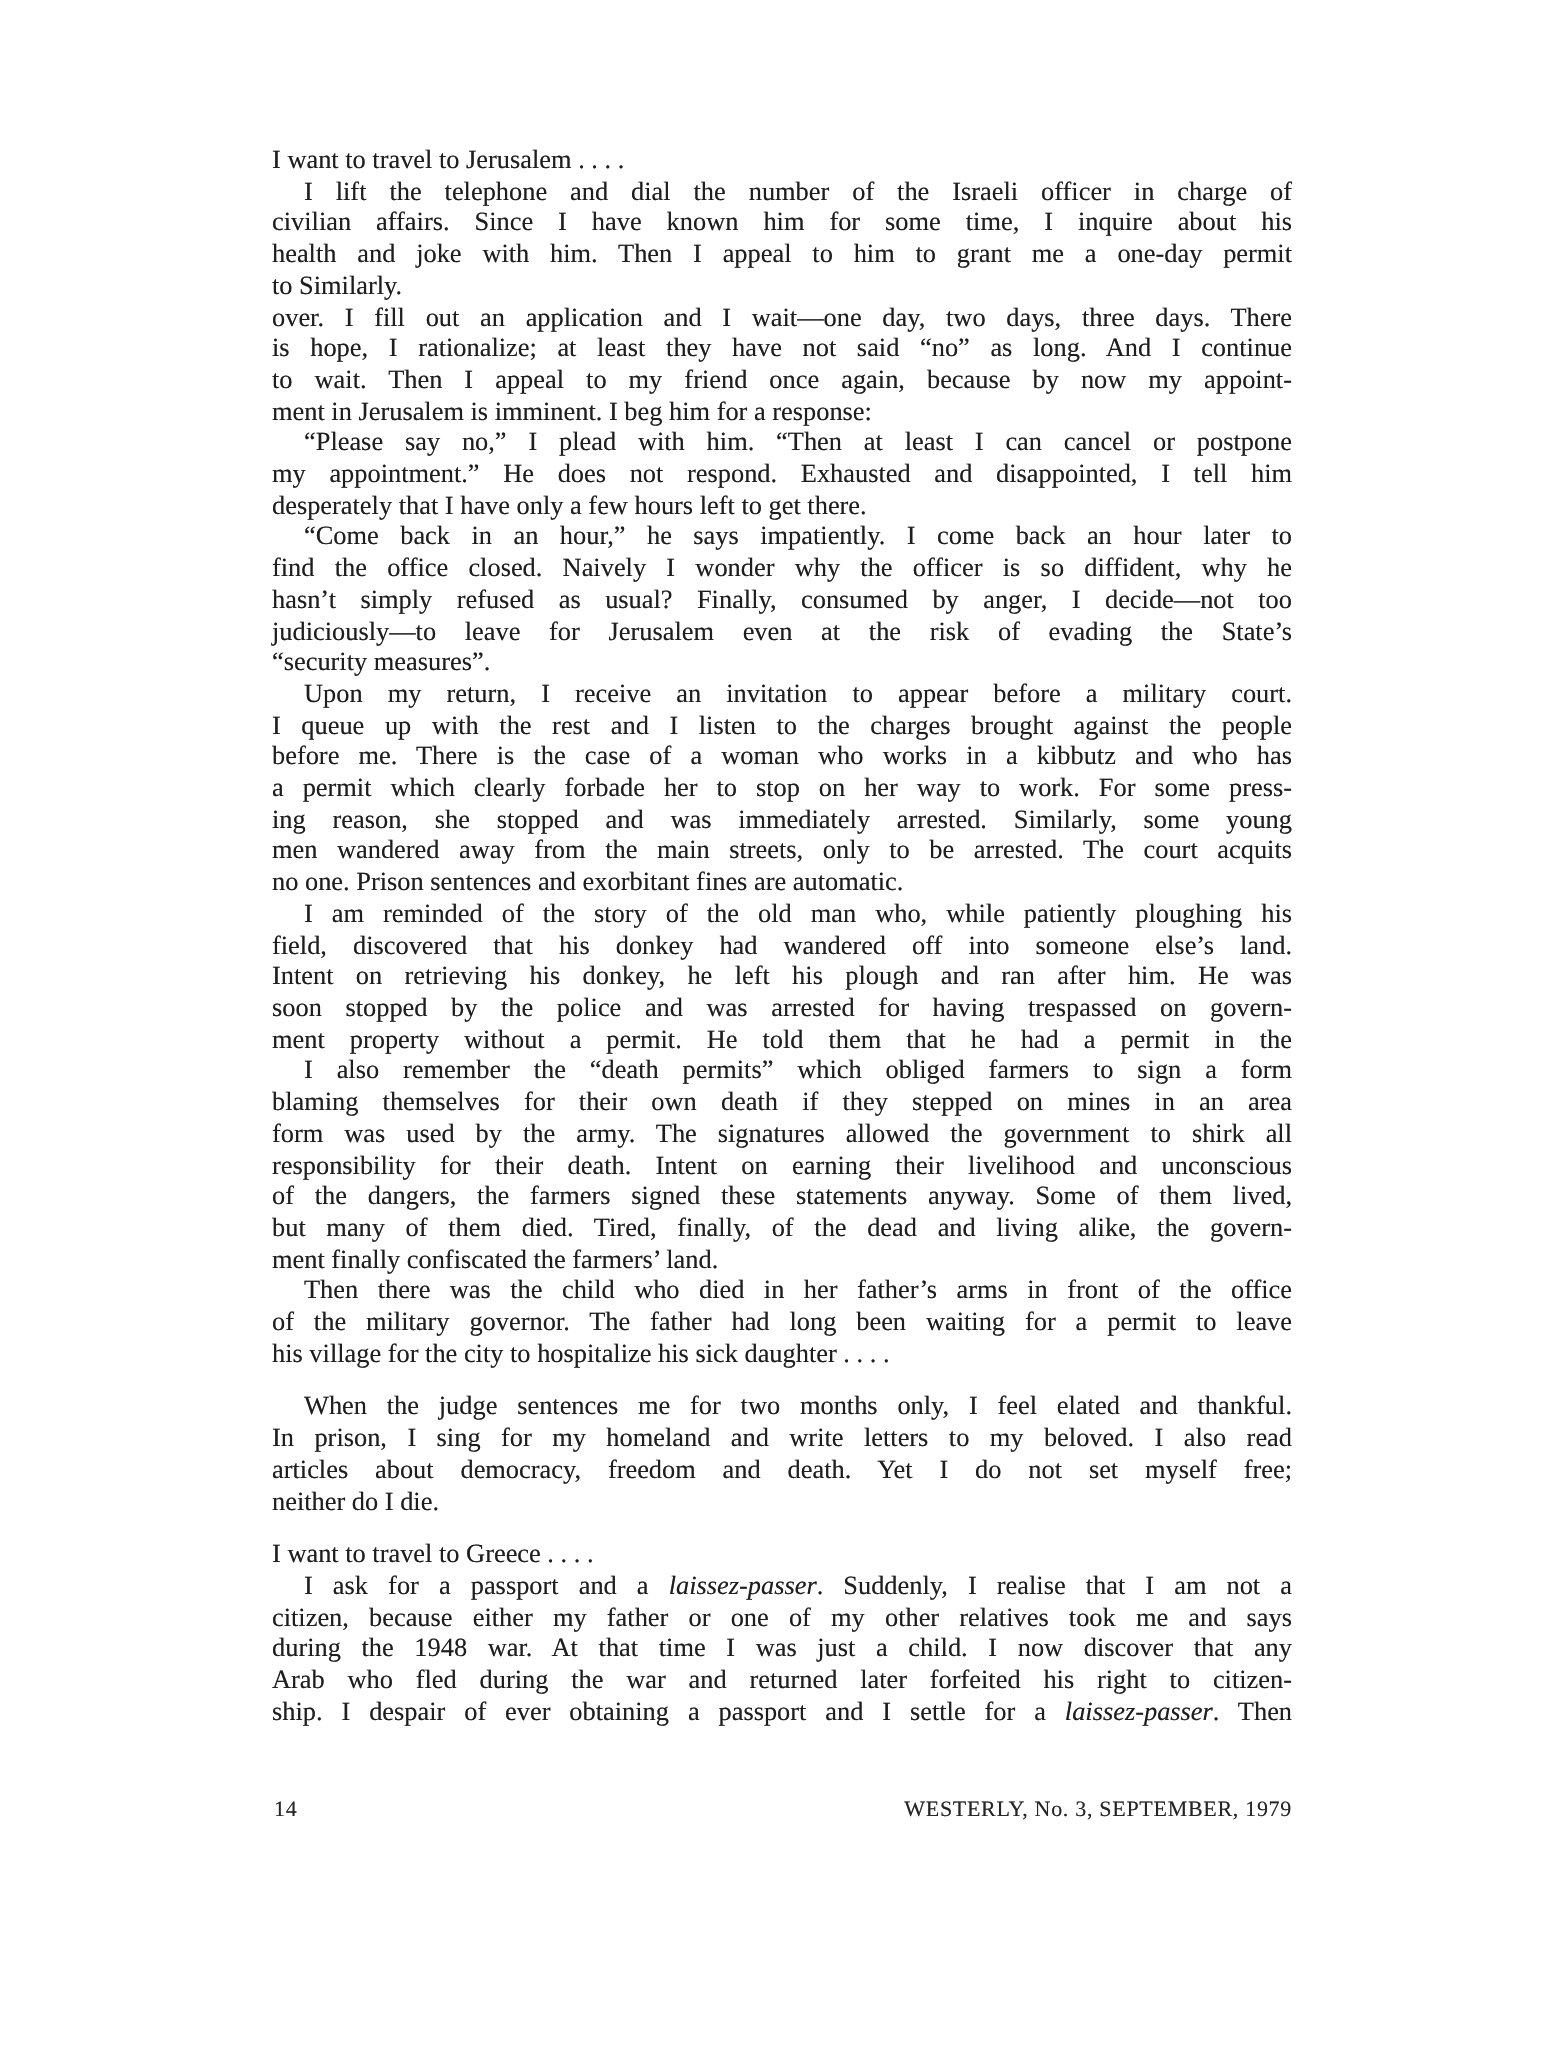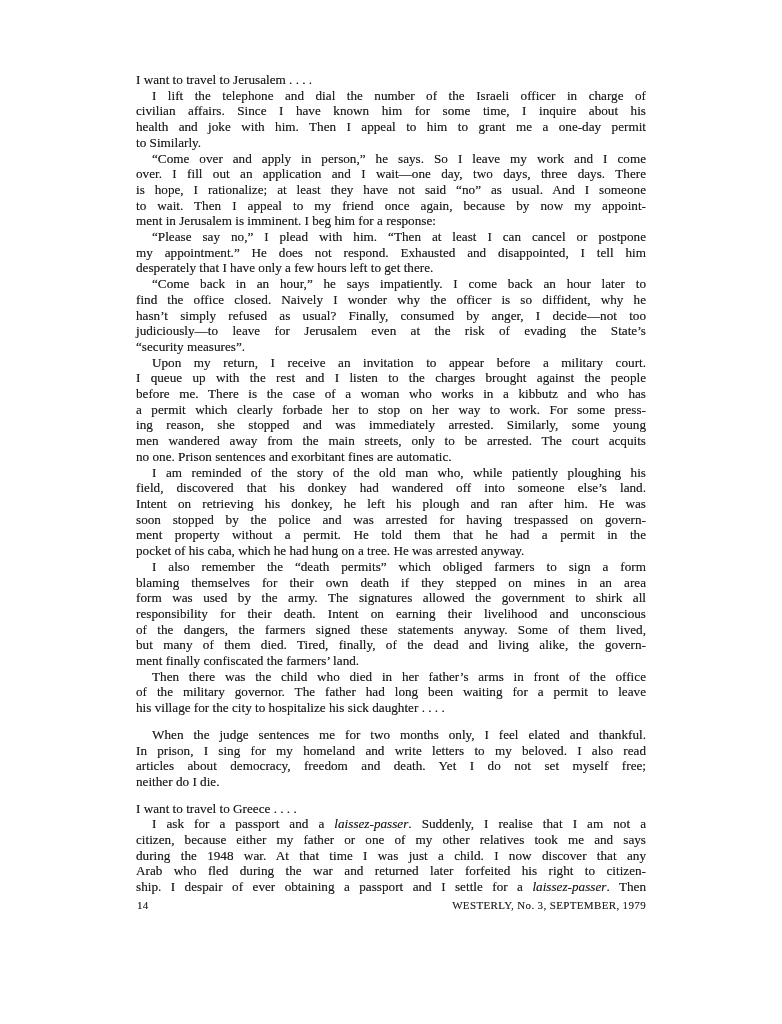--- a/index.html
+++ b/index.html
@@ -60,23 +60,22 @@
       <div class="paragraph">
         <div class="line last"><span>I want to travel to Jerusalem . . . .</span></div>
       </div>
       <div class="paragraph">
         <div class="line indent"><span>I lift the telephone and dial the number of the Israeli officer in charge of</span></div>
         <div class="line"><span>civilian affairs. Since I have known him for some time, I inquire about his</span></div>
         <div class="line"><span>health and joke with him. Then I appeal to him to grant me a one-day permit</span></div>
         <div class="line last"><span>to Similarly.</span></div>
       </div>
       <div class="paragraph">
-        <div class="line indent"><span>“Come over and apply in person,” he says. So I leave my work and I come</span></div>
         <div class="line"><span>over. I fill out an application and I wait—one day, two days, three days. There</span></div>
-        <div class="line"><span>is hope, I rationalize; at least they have not said “no” as usual. And I someone</span></div>
+        <div class="line"><span>is hope, I rationalize; at least they have not said “no” as long. And I continue</span></div>
         <div class="line"><span>to wait. Then I appeal to my friend once again, because by now my appoint-</span></div>
         <div class="line last"><span>ment in Jerusalem is imminent. I beg him for a response:</span></div>
       </div>
       <div class="paragraph">
         <div class="line indent"><span>“Please say no,” I plead with him. “Then at least I can cancel or postpone</span></div>
         <div class="line"><span>my appointment.” He does not respond. Exhausted and disappointed, I tell him</span></div>
         <div class="line last"><span>desperately that I have only a few hours left to get there.</span></div>
       </div>
       <div class="paragraph">
         <div class="line indent"><span>“Come back in an hour,” he says impatiently. I come back an hour later to</span></div>
@@ -93,21 +92,20 @@
         <div class="line"><span>ing reason, she stopped and was immediately arrested. Similarly, some young</span></div>
         <div class="line"><span>men wandered away from the main streets, only to be arrested. The court acquits</span></div>
         <div class="line last"><span>no one. Prison sentences and exorbitant fines are automatic.</span></div>
       </div>
       <div class="paragraph">
         <div class="line indent"><span>I am reminded of the story of the old man who, while patiently ploughing his</span></div>
         <div class="line"><span>field, discovered that his donkey had wandered off into someone else’s land.</span></div>
         <div class="line"><span>Intent on retrieving his donkey, he left his plough and ran after him. He was</span></div>
         <div class="line"><span>soon stopped by the police and was arrested for having trespassed on govern-</span></div>
         <div class="line"><span>ment property without a permit. He told them that he had a permit in the</span></div>
-        <div class="line last"><span>pocket of his caba, which he had hung on a tree. He was arrested anyway.</span></div>
       </div>
       <div class="paragraph">
         <div class="line indent"><span>I also remember the “death permits” which obliged farmers to sign a form</span></div>
         <div class="line"><span>blaming themselves for their own death if they stepped on mines in an area</span></div>
         <div class="line"><span>form was used by the army. The signatures allowed the government to shirk all</span></div>
         <div class="line"><span>responsibility for their death. Intent on earning their livelihood and unconscious</span></div>
         <div class="line"><span>of the dangers, the farmers signed these statements anyway. Some of them lived,</span></div>
         <div class="line"><span>but many of them died. Tired, finally, of the dead and living alike, the govern-</span></div>
         <div class="line last"><span>ment finally confiscated the farmers’ land.</span></div>
       </div>

